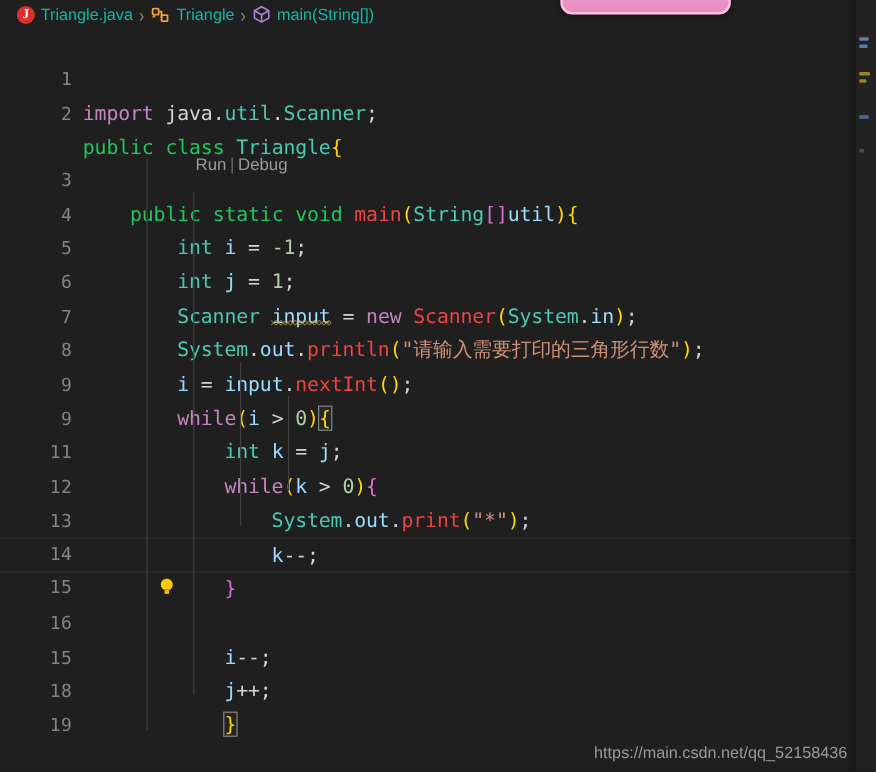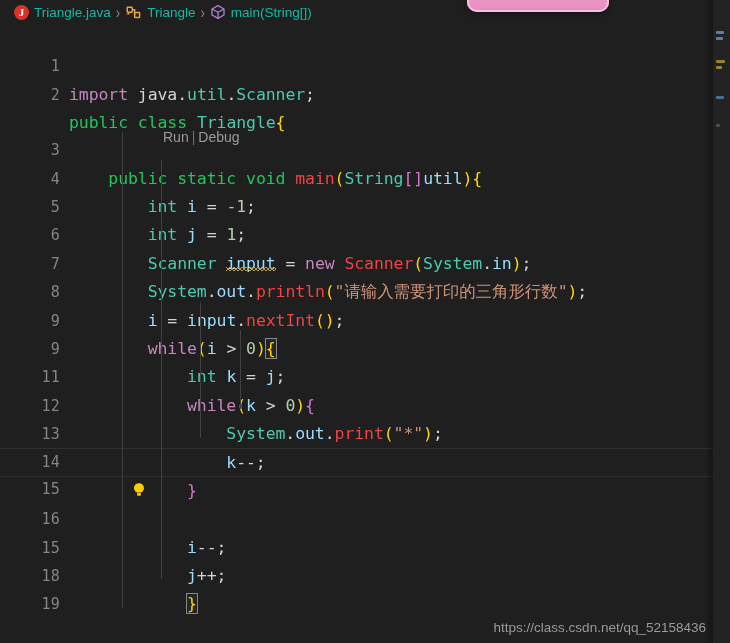--- a/index.html
+++ b/index.html
@@ -411,15 +411,15 @@
   <div class="rail">
     <div class="minimap-slider"></div>
     <div class="mm" style="left:3px; top:31px; width:8px; background:#5a7ea8;"></div>
     <div class="mm" style="left:3px; top:37px; width:7px; background:#5a7ea8;"></div>
     <div class="mm" style="left:3px; top:60px; width:9px; background:#9a8226;"></div>
     <div class="mm" style="left:3px; top:66px; width:6px; background:#9a8226;"></div>
     <div class="mm" style="left:3px; top:96px; width:8px; background:#4a6d94;"></div>
     <div class="mm" style="left:3px; top:124px; width:4px; background:#4d4d4d;"></div>
   </div>
 
-  <div class="watermark">https://class.csdn.net/qq_52158436</div>
+  <div class="watermark">https://main.csdn.net/qq_52158436</div>
 
 </div>
 
 </body></html>

